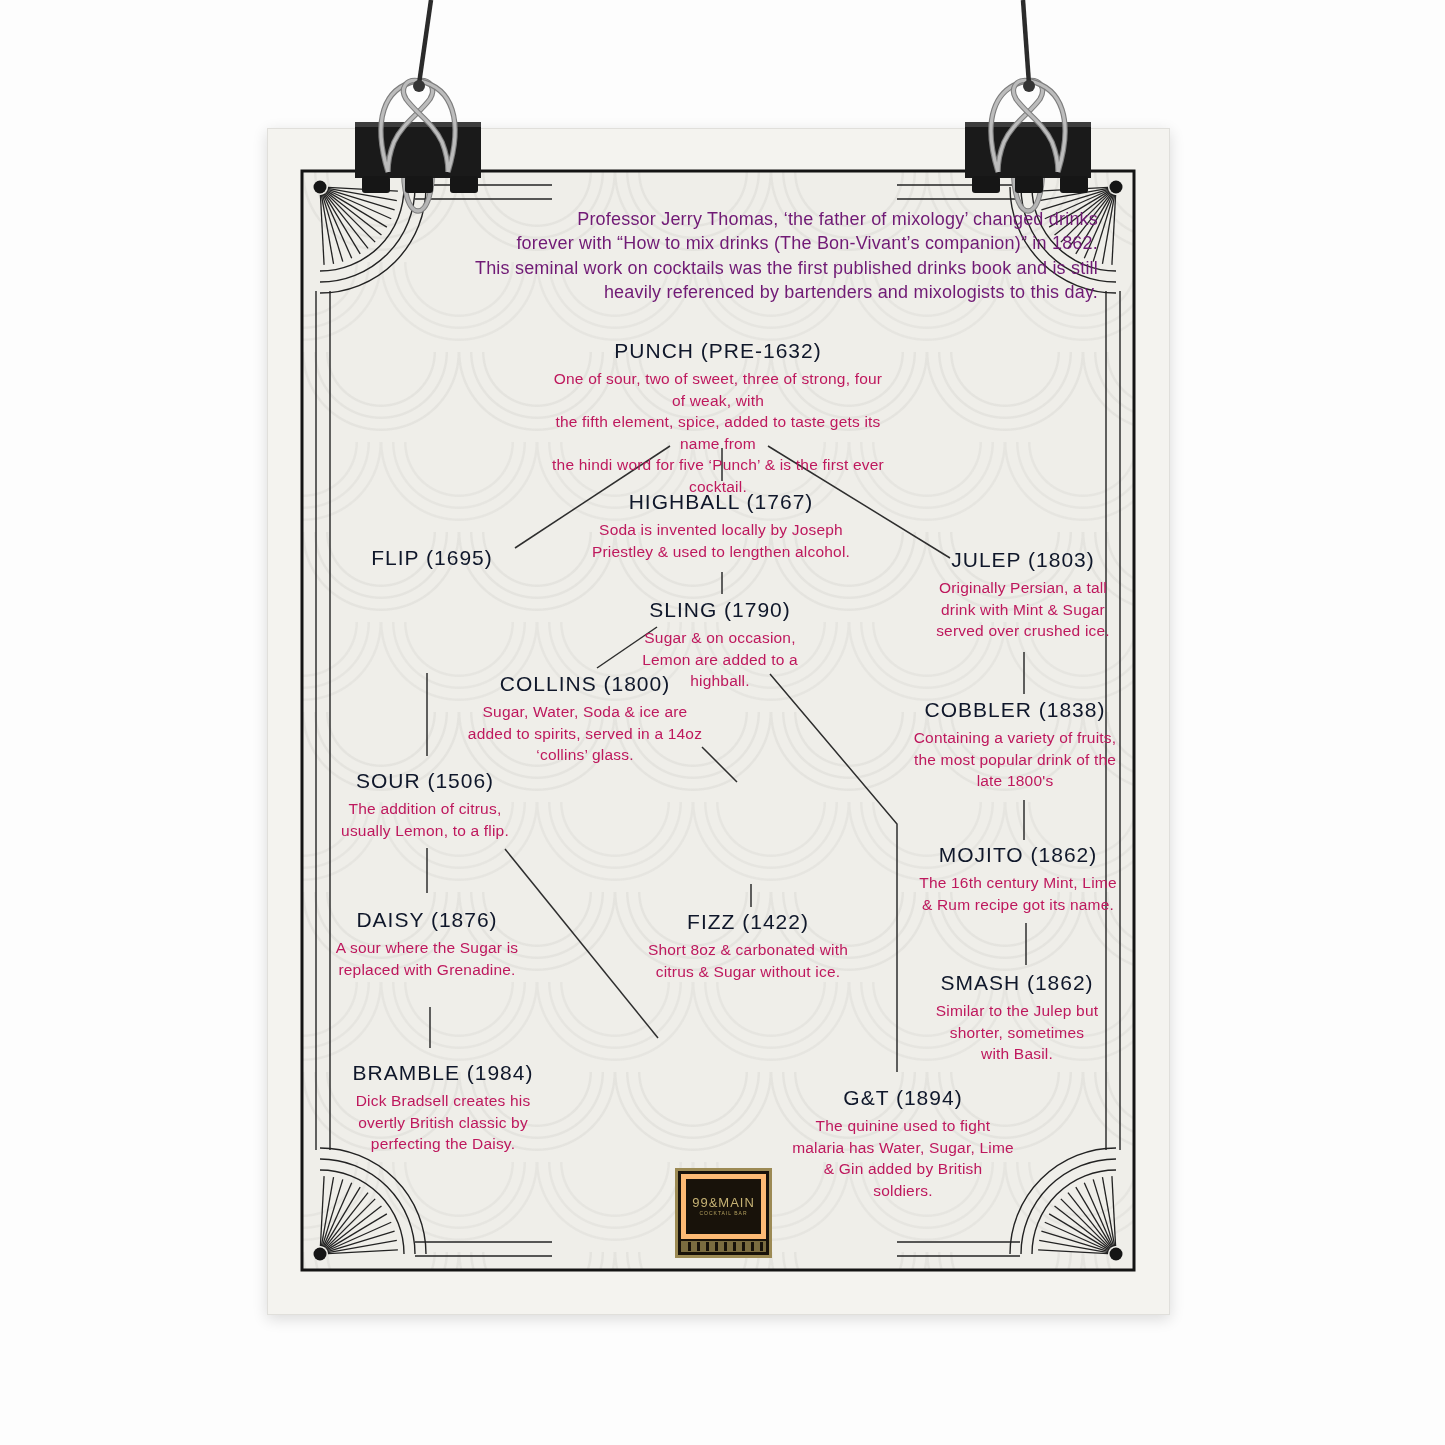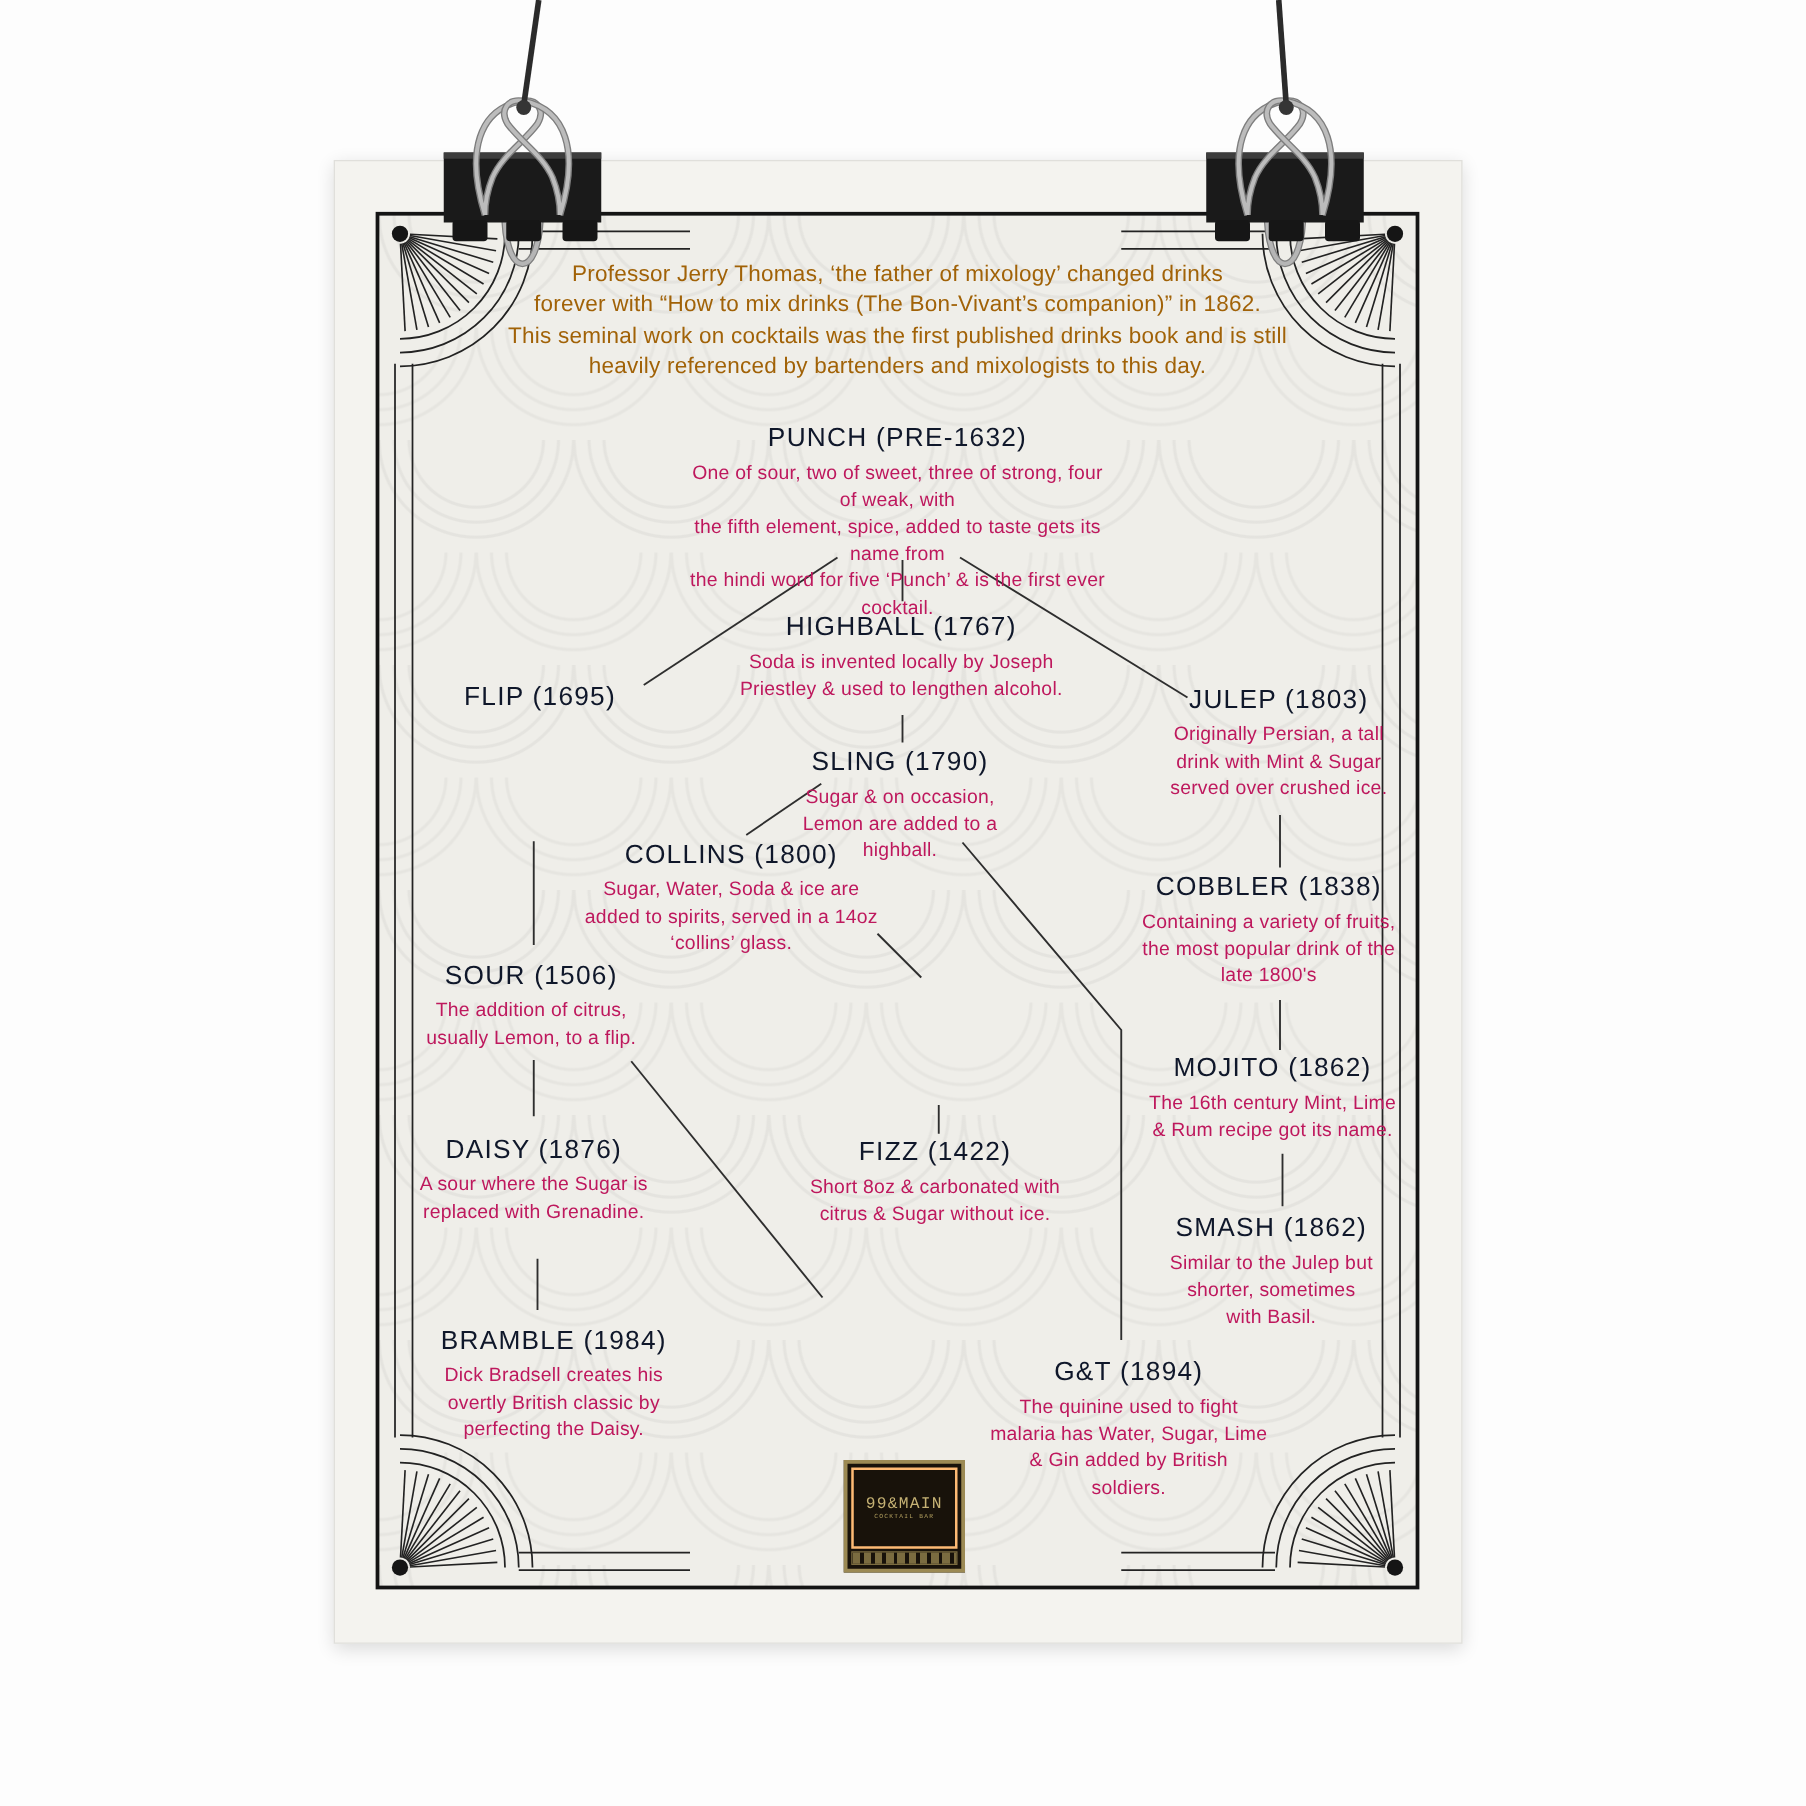--- a/index.html
+++ b/index.html
@@ -23,40 +23,40 @@
     background-image:
       radial-gradient(circle at 50% 0px, rgba(0,0,0,0) 52px, rgba(60,60,60,.06) 53px, rgba(60,60,60,.06) 54.5px, rgba(0,0,0,0) 55.5px, rgba(0,0,0,0) 64px, rgba(60,60,60,.06) 65px, rgba(60,60,60,.06) 66.5px, rgba(0,0,0,0) 67.5px, rgba(0,0,0,0) 76px, rgba(60,60,60,.06) 77px, rgba(60,60,60,.06) 78.5px, rgba(0,0,0,0) 79.5px),
       radial-gradient(circle at 50% 0px, rgba(0,0,0,0) 52px, rgba(60,60,60,.05) 53px, rgba(60,60,60,.05) 54.5px, rgba(0,0,0,0) 55.5px, rgba(0,0,0,0) 64px, rgba(60,60,60,.05) 65px, rgba(60,60,60,.05) 66.5px, rgba(0,0,0,0) 67.5px, rgba(0,0,0,0) 76px, rgba(60,60,60,.05) 77px, rgba(60,60,60,.05) 78.5px, rgba(0,0,0,0) 79.5px);
     background-size:156px 180px,156px 180px;
     background-position:0 0,78px 90px;
   }
   svg.deco{position:absolute;left:0;top:0;pointer-events:none;}
   .stage{position:absolute;inset:0;}
   .intro{
     position:absolute;left:338px;top:207px;width:760px;
-    text-align:center;font-size:18px;line-height:24.3px;color:#a16207;
+    text-align:right;font-size:18px;line-height:24.3px;color:#701a75;
     white-space:pre-line;letter-spacing:.2px;
   }
   .node{position:absolute;text-align:center;}
   .ntitle{
     font-size:21px;line-height:25px;color:#0f172a;letter-spacing:1px;
     font-weight:500;margin-bottom:5px;white-space:nowrap;
   }
   .ndesc{
     font-size:15.5px;line-height:21.5px;color:#be185d;
     white-space:pre-line;letter-spacing:.2px;
   }
   .logo{
     position:absolute;left:675px;top:1168px;width:97px;height:90px;
     background:#18120a;border:3px solid #9c8a54;box-sizing:border-box;
     display:flex;flex-direction:column;
   }
   .logo-main{
-    flex:1;margin:3px 3px 0 3px;border:2px solid #fdba74;
-    display:flex;flex-direction:column;align-items:center;justify-content:center;font-family:Liberation Mono, monospace;
+    flex:1;margin:3px 3px 0 3px;border:5px solid #fdba74;
+    display:flex;flex-direction:column;align-items:center;justify-content:center;
   }
   .logo-name{color:#c6b274;font-size:13px;letter-spacing:1px;line-height:14px;}
   .logo-sub{color:#b3a05f;font-size:5px;letter-spacing:1px;line-height:7px;}
   .logo-strip{
     height:11px;margin:2px 3px 3px 3px;border:1px solid #8d7c4a;
     background:repeating-linear-gradient(90deg,#8d7c4a 0 6px,rgba(0,0,0,0) 6px 9px);
     opacity:.85;box-sizing:border-box;
   }
   .clip{position:absolute;top:0;width:160px;height:240px;}
 </style>

